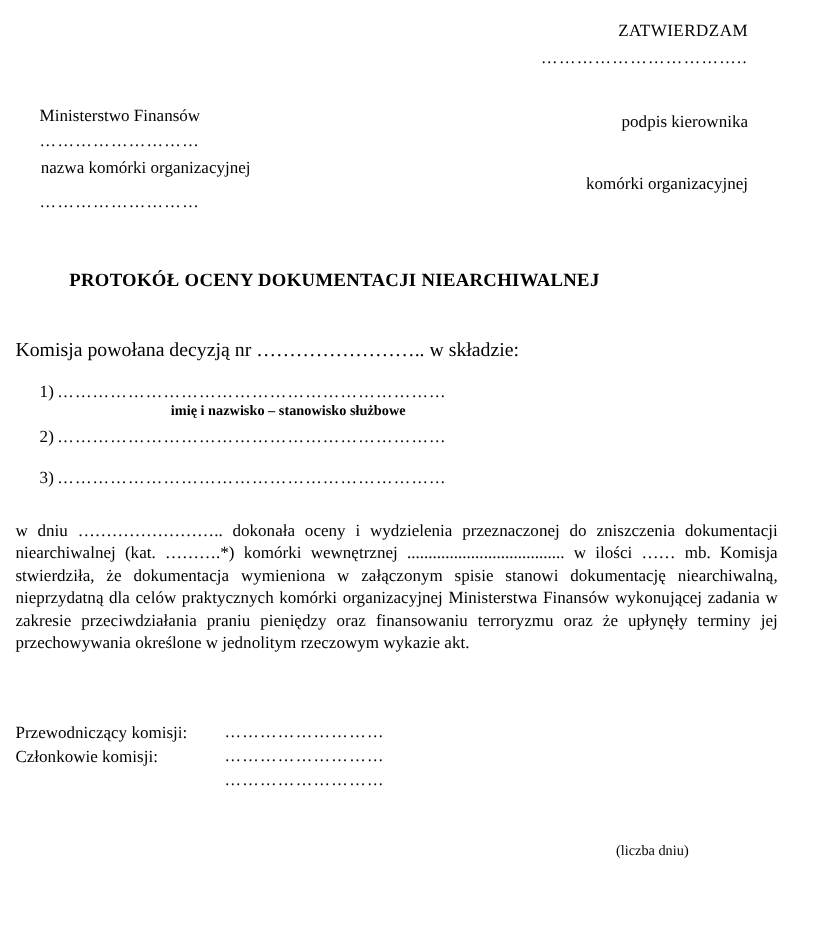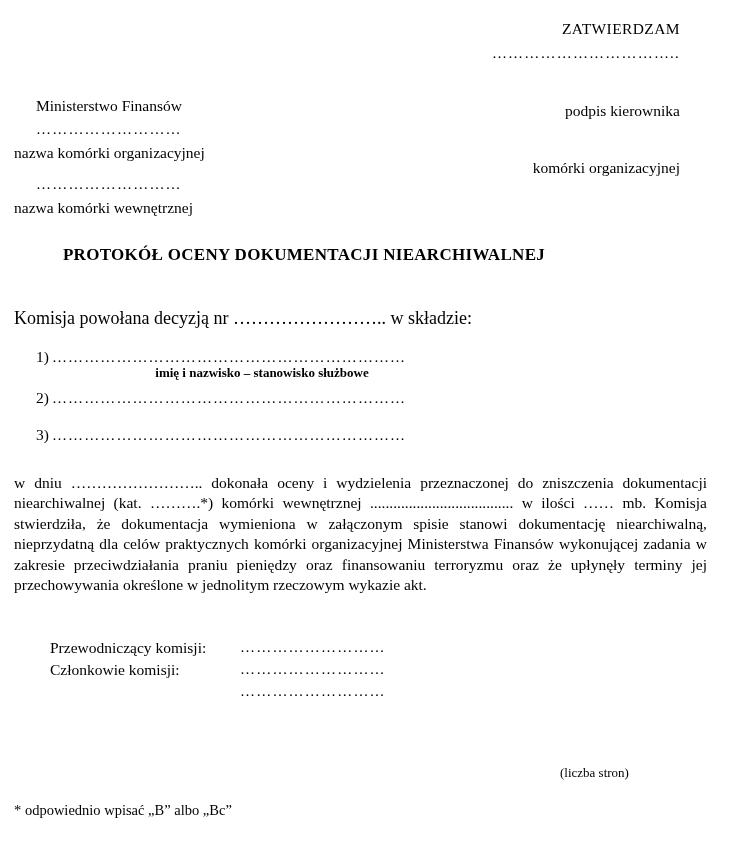--- a/index.html
+++ b/index.html
@@ -59,20 +59,21 @@
     margin-bottom: 1px;
   }
   .org-dots {
     margin-left: 22px;
     letter-spacing: 1.2px;
     font-size: 15px;
   }
   .org-caption {
     margin-top: 0px;
     font-size: 15.5px;
+    margin-left: 23px;
   }
 
   
   .doc-title {
     position: absolute;
     top: 245px;
     left: 0;
     width: 608px;
     text-align: center;
     font-weight: bold;
@@ -130,26 +131,25 @@
     width: 693px;
     font-size: 15.5px;
     line-height: 1.32;
     text-align: justify;
     text-justify: inter-word;
   }
 
   
   .signatures {
     position: absolute;
-    top: 637px;
+    top: 656px;
     left: 14px;
     width: 500px;
     font-size: 15.5px;
     line-height: 1.42;
-    margin-left: 36px;
   }
   .sig-row {
     display: flex;
   }
   .sig-label { width: 190px; }
   .sig-dots { letter-spacing: 1.2px; font-size: 15px; }
   .sig-extra {
     margin-left: 190px;
     letter-spacing: 1.2px;
     font-size: 15px;
@@ -192,21 +192,20 @@
   </div>
 
   <div class="org-block first">
     <div class="org-name">Ministerstwo Finansów</div>
     <div class="org-dots">………………………</div>
     <div class="org-caption">nazwa komórki organizacyjnej</div>
   </div>
 
   <div class="org-block second">
     <div class="org-dots">………………………</div>
-    <div class="org-caption">nazwa komórki wewnętrznej</div>
   </div>
 
   <div class="doc-title">PROTOKÓŁ OCENY DOKUMENTACJI NIEARCHIWALNEJ</div>
 
   <div class="body-text committee-line">
     <span>Komisja powołana decyzją nr </span><span>……………………..</span><span> w składzie:</span>
   </div>
 
   <div class="members-list">
 
@@ -236,17 +235,16 @@
       <span class="sig-label">Przewodniczący komisji:</span>
       <span class="sig-dots">………………………</span>
     </div>
     <div class="sig-row">
       <span class="sig-label">Członkowie komisji:</span>
       <span class="sig-dots">………………………</span>
     </div>
     <div class="sig-extra">………………………</div>
   </div>
 
-  <div class="attachment-note">(liczba stron)</div>
-
-  <div class="footnote">* odpowiednio wpisać „B” albo „Bc”</div>
+  <div class="attachment-note">(liczba dniu)</div>
+
 
 </div>
 
 </body></html>

